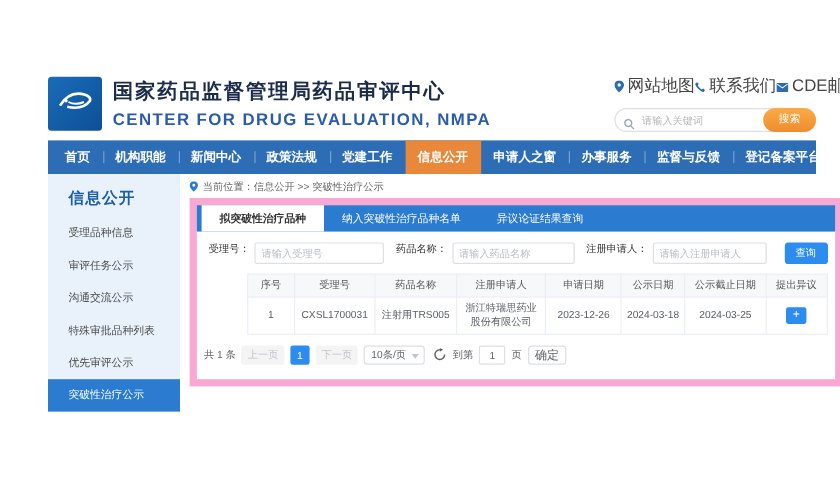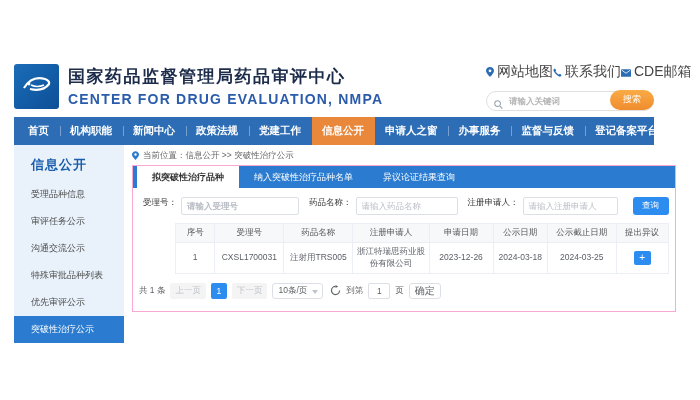--- a/index.html
+++ b/index.html
@@ -1,30 +1,30 @@
 <!DOCTYPE html>
 <html><head>
 <meta charset="utf-8">
 <title>CDE</title>
 <style>
   * { margin:0; padding:0; box-sizing:border-box; }
   html,body { width:700px; height:400px; background:#fff; font-family:"Liberation Sans", sans-serif; overflow:hidden; }
-  .page { position:absolute; left:14px; top:55px; width:640px; }
+  .page { position:absolute; left:40px; top:55px; width:640px; }
 
   
   .header { display:flex; align-items:center; height:62px; background:#fff; }
   .logo { width:45px; height:45px; background:linear-gradient(135deg,#1a6cb8,#0d4f97); border-radius:3px; display:flex; align-items:center; justify-content:center; flex:0 0 auto; }
   .brand { margin-left:9px; }
   .brand-title { font-size:17px; font-weight:bold; color:#1c2b4a; letter-spacing:1.5px; white-space:nowrap; }
   .brand-sub { font-size:14px; font-weight:bold; color:#2a5cab; letter-spacing:1.2px; margin-top:3px; }
   .header-right { margin-left:auto; width:168px; flex:0 0 auto; }
   .quick-links { display:flex; justify-content:space-between; font-size:14px; color:#444; margin-bottom:9px; }
   .quick-link { display:flex; align-items:center; gap:3px; cursor:pointer; white-space:nowrap; }
   .search-box { position:relative; height:20px; }
-  .search-input { width:100%; height:20px; border:1px solid #e0e0e0; border-radius:10px; padding:0 48px 0 22px; font-size:8.5px; color:#333; outline:none;font-weight:bold; }
+  .search-input { width:100%; height:20px; border:1px solid #e0e0e0; border-radius:10px; padding:0 48px 0 22px; font-size:8.5px; color:#333; outline:none; }
   .search-input::placeholder { color:#b5b5b5; }
   .search-mag { position:absolute; left:8px; top:5px; }
   .search-btn { position:absolute; right:0; top:0; width:44px; height:20px; border-radius:10px; background:linear-gradient(#f9ab45,#f08c2e); color:#fff; font-size:9px; border:none; cursor:pointer; }
 
   
   .navbar { display:flex; align-items:stretch; height:28px; background:#2d6db5; }
   .nav-item { color:#fff; font-size:10.5px; font-weight:bold; padding:0 10.5px; display:flex; align-items:center; position:relative; cursor:pointer; white-space:nowrap;text-align:right; }
   .nav-item:first-child { padding-left:14px; }
   .nav-item + .nav-item::before { content:''; position:absolute; left:0; top:9px; width:1px; height:10px; background:rgba(255,255,255,.35); }
   .nav-item.active { background:#e9883b; }
@@ -33,29 +33,29 @@
   
   .content { display:flex; }
   .sidebar { width:110px; background:#e9f2fb; min-height:185px; padding-top:11px; flex:0 0 auto; }
   .sidebar-title { font-size:13px; font-weight:bold; color:#1a5dab; padding-left:17px; margin-bottom:7px; letter-spacing:1px; }
   .side-item { font-size:9px; color:#4a4a4a; padding:7px 0 7px 17px; cursor:pointer; }
   .side-item.active { background:#2b7cd0; color:#fff; }
 
   .main { flex:1; margin-left:8px; padding-right:14px; }
   .breadcrumb { display:flex; align-items:center; gap:4px; font-size:8.5px; color:#666; height:18px; margin-top:2px; }
 
-  .card { border:1px solid #f9a8d4; background:#fff; padding-bottom:12px; }
+  .card { border:6px solid #f9a8d4; background:#fff; padding-bottom:12px; }
   .tabbar { background:#2b7cd0; height:22px; display:flex; padding-left:4px; }
   .tab { color:#fff; font-size:9px; display:flex; align-items:center; padding:0 15px; cursor:pointer; white-space:nowrap; }
   .tab.active { background:#fff; color:#333; font-weight:bold; }
 
   .filters { display:flex; padding:9px 6px 8px; font-size:8.5px; color:#333; gap:4px; }
   .f-input { height:18px; border:1px solid #dcdfe6; border-radius:2px; font-size:8.5px; padding:0 5px; color:#333; outline:none; }
   .f-input::placeholder { color:#b8bcc4; }
-  .w1 { width:118px;font-weight:bold; } .w2 { width:102px; } .w3 { width:95px; }
+  .w1 { width:108px; } .w2 { width:102px; } .w3 { width:95px; }
   .f-label { margin-left:6px; white-space:nowrap; }
   .f-label:first-child { margin-left:4px; }
   .query-btn { margin-left:11px; width:36px; height:18px; background:#2d8cf0; color:#fff; border:none; border-radius:3px; font-size:8.5px; cursor:pointer; }
 
   .table-wrap { margin:0 6px;padding-left:36px; }
   table { width:100%; border-collapse:collapse; font-size:8.5px; table-layout:fixed; }
   th { background:#f6f8fa; color:#555; font-weight:normal; border:1px solid #ebeef5; height:19px; }
   td { border:1px solid #ebeef5; color:#5a5e66; text-align:center; padding:3px 3px; height:30px; line-height:1.4; }
   .plus-btn { width:17px; height:14px; background:#2d8cf0; color:#fff; border:none; border-radius:2px; font-size:10px; line-height:12px; cursor:pointer; }
 

